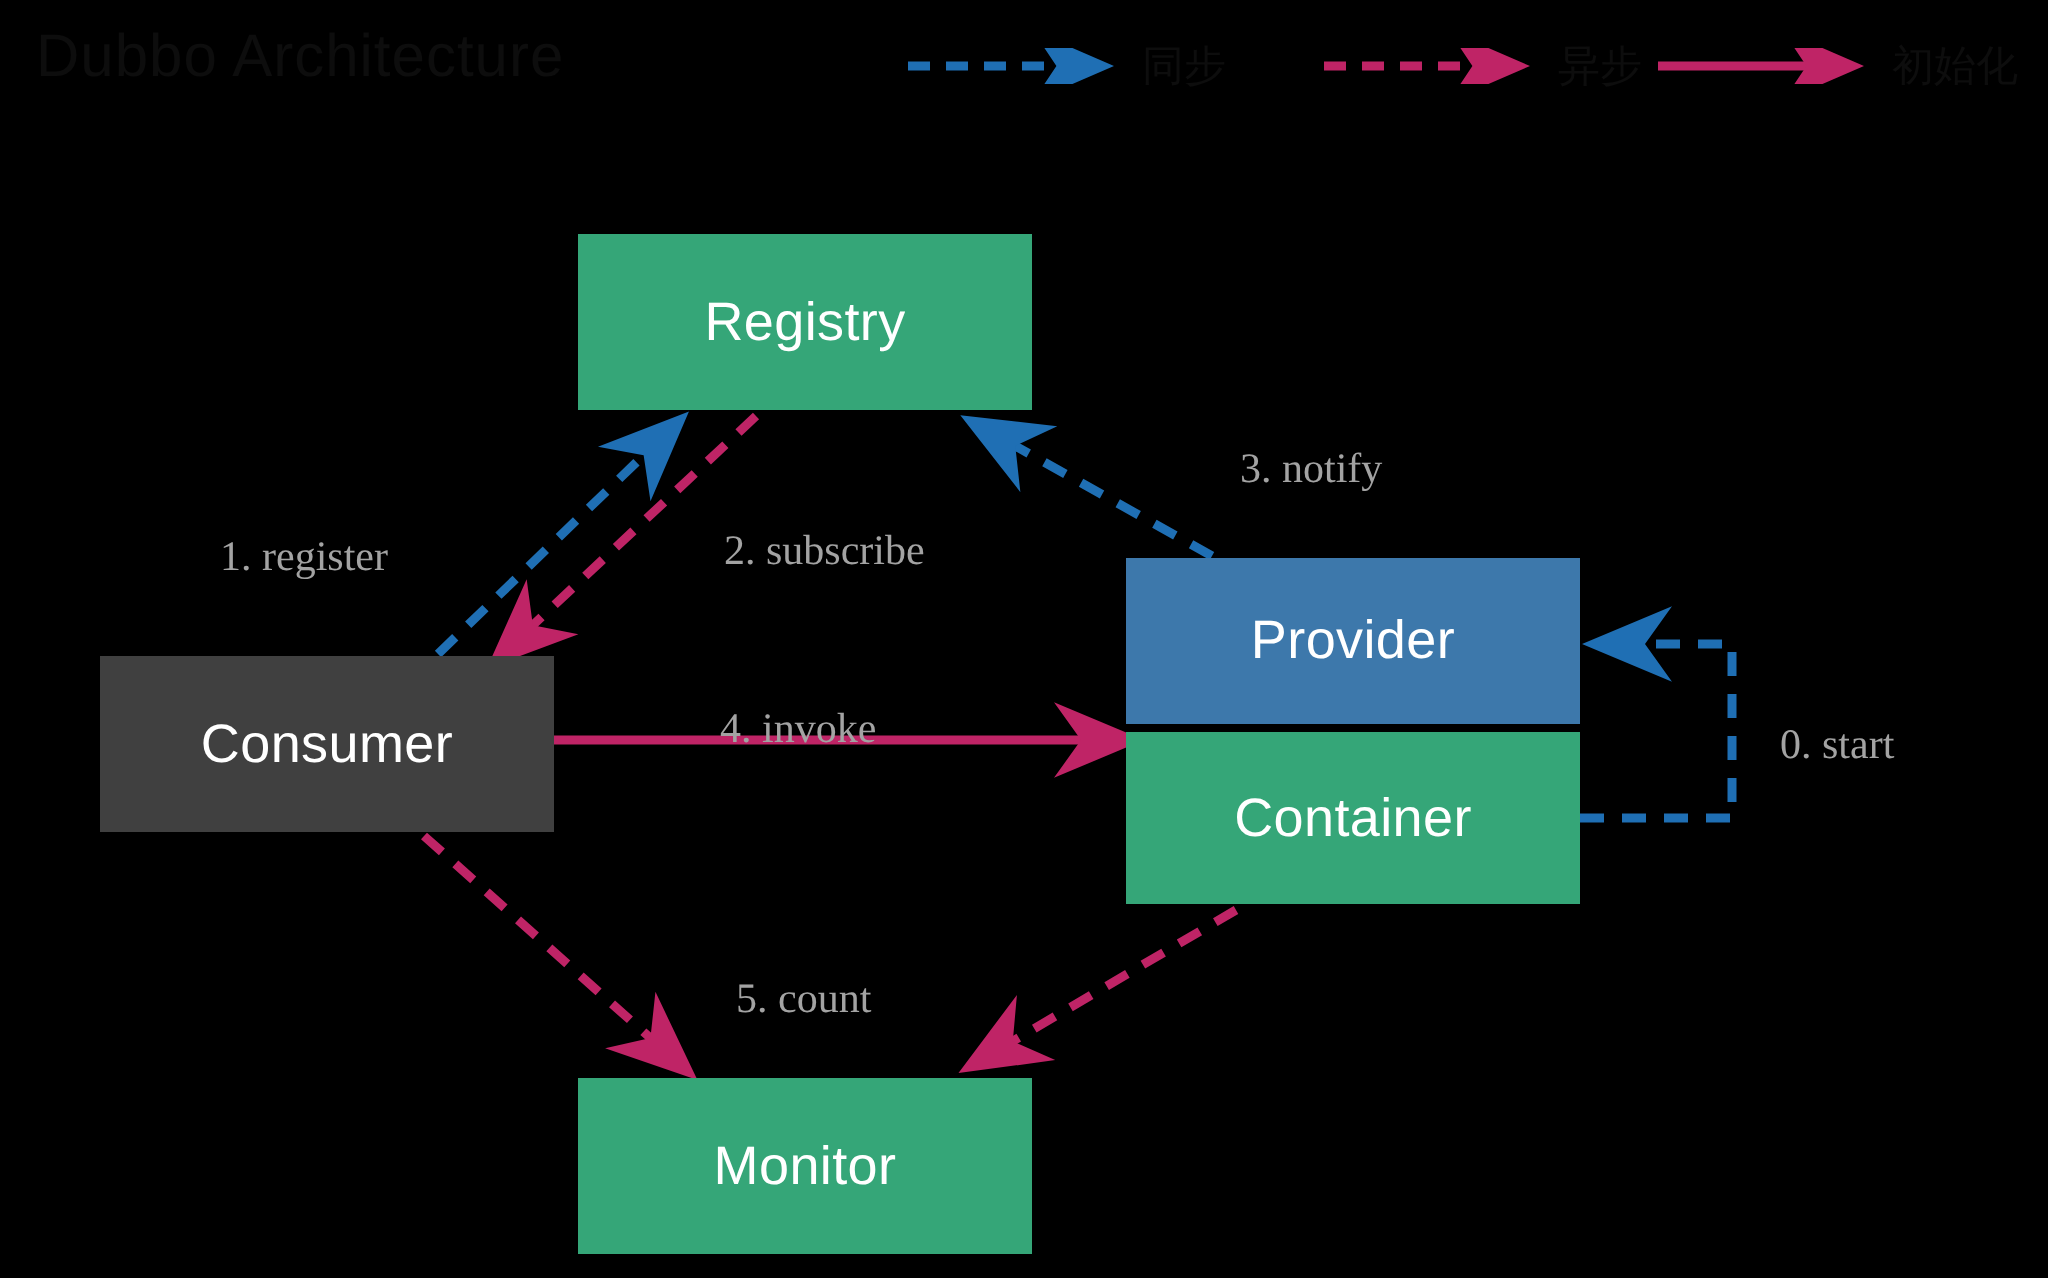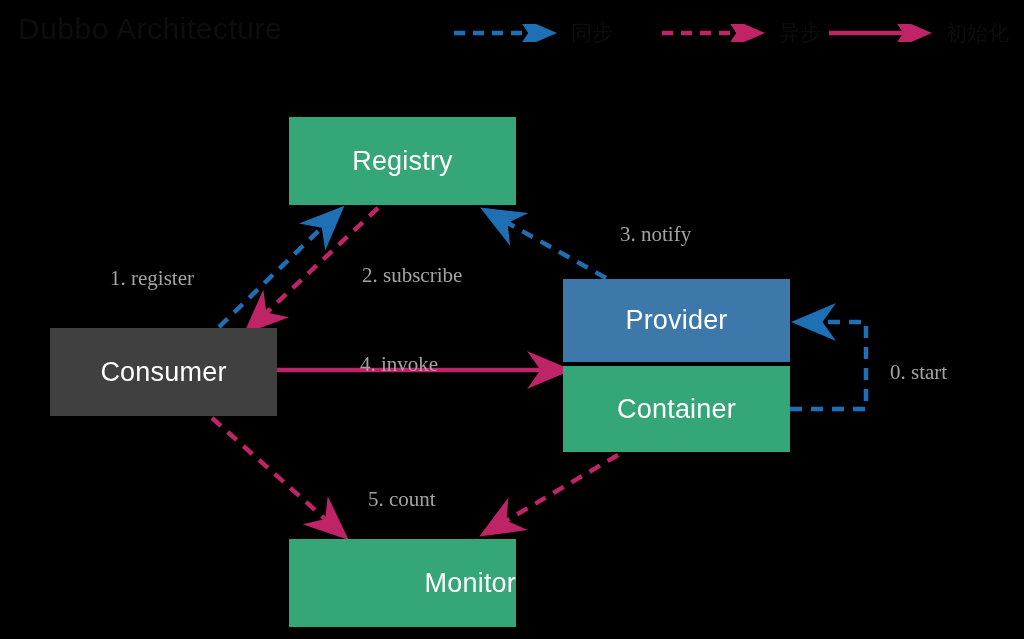--- a/index.html
+++ b/index.html
@@ -69,21 +69,20 @@
     width: 227px;
     height: 86px;
     background: #35a678;
   }
   .node-monitor {
     left: 289px;
     top: 539px;
     width: 227px;
     height: 88px;
     background: #35a678;
-    justify-content: flex-end;
   }
   .title {
     position: absolute;
     left: 18px;
     top: 12px;
     font-size: 30px;
     color: #0d0d0d;
     letter-spacing: 0.5px;
     white-space: nowrap;
   }

